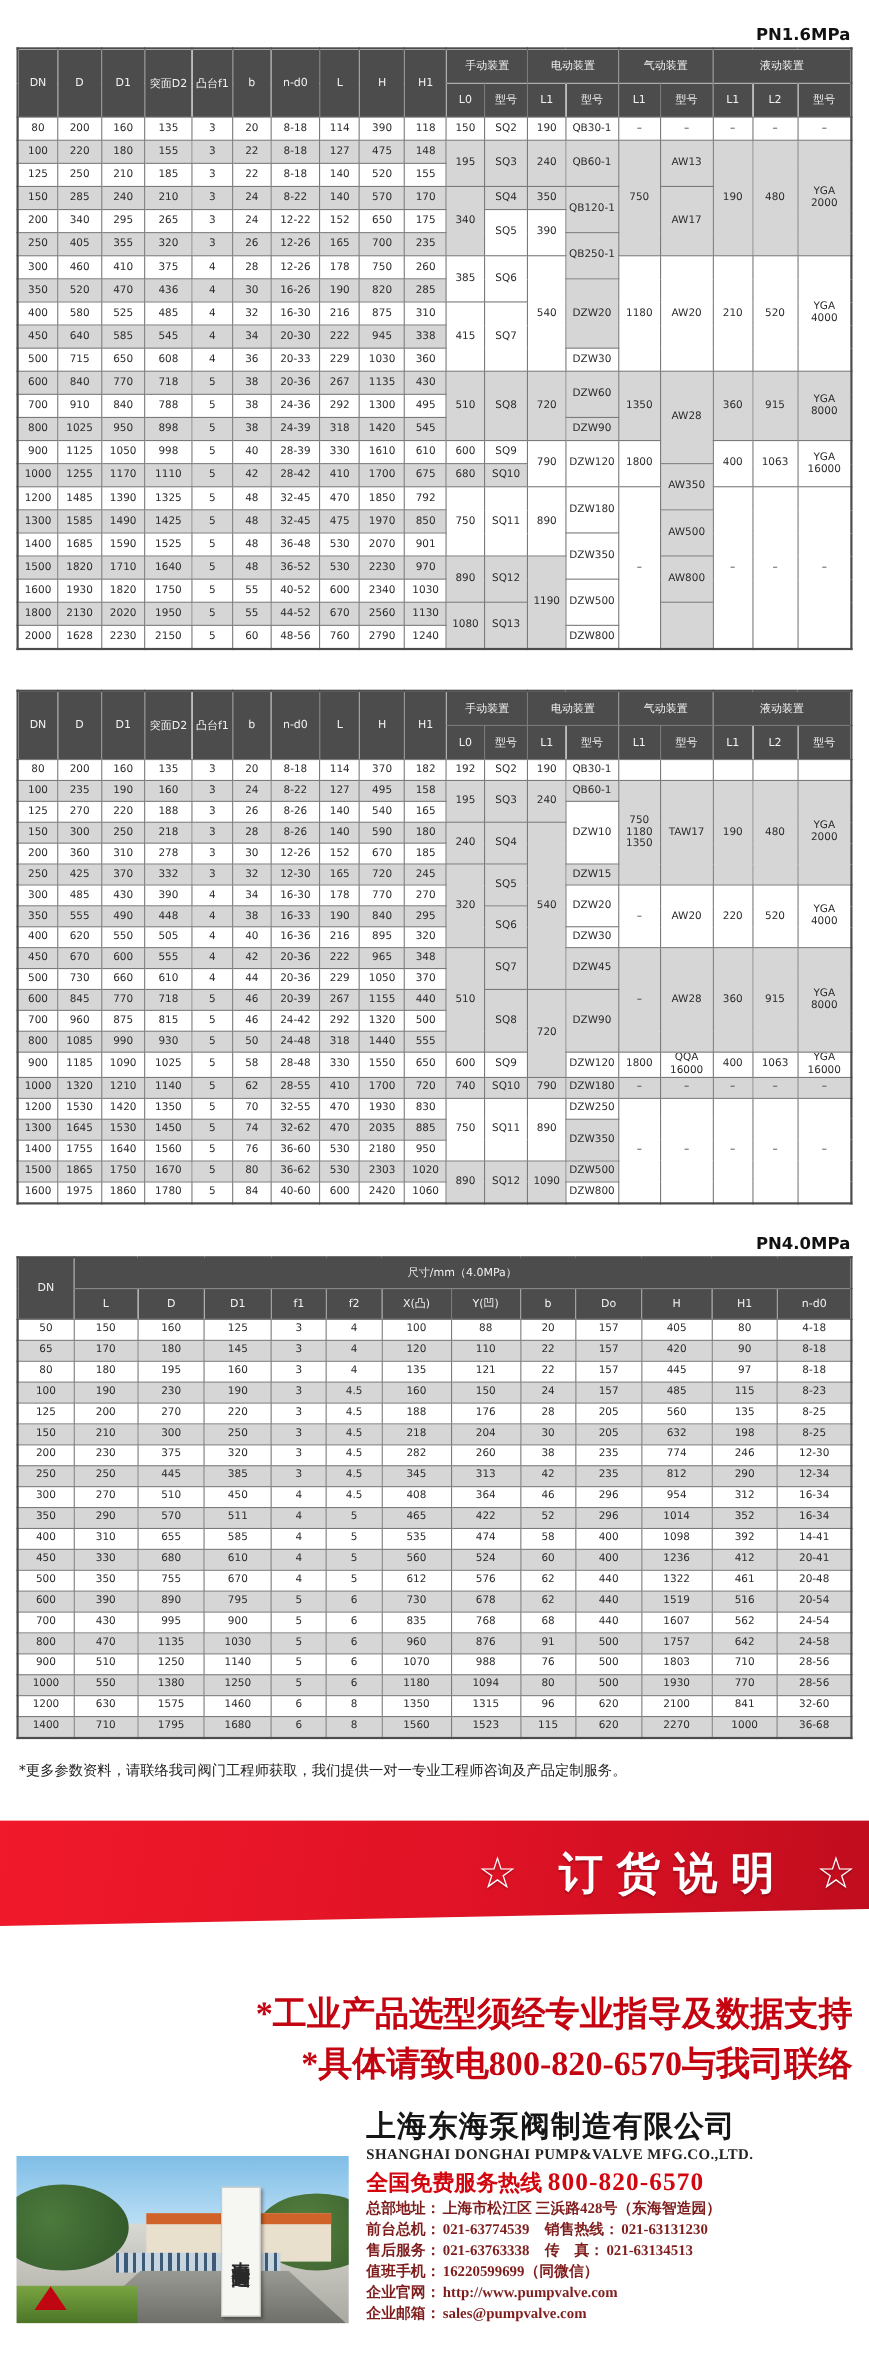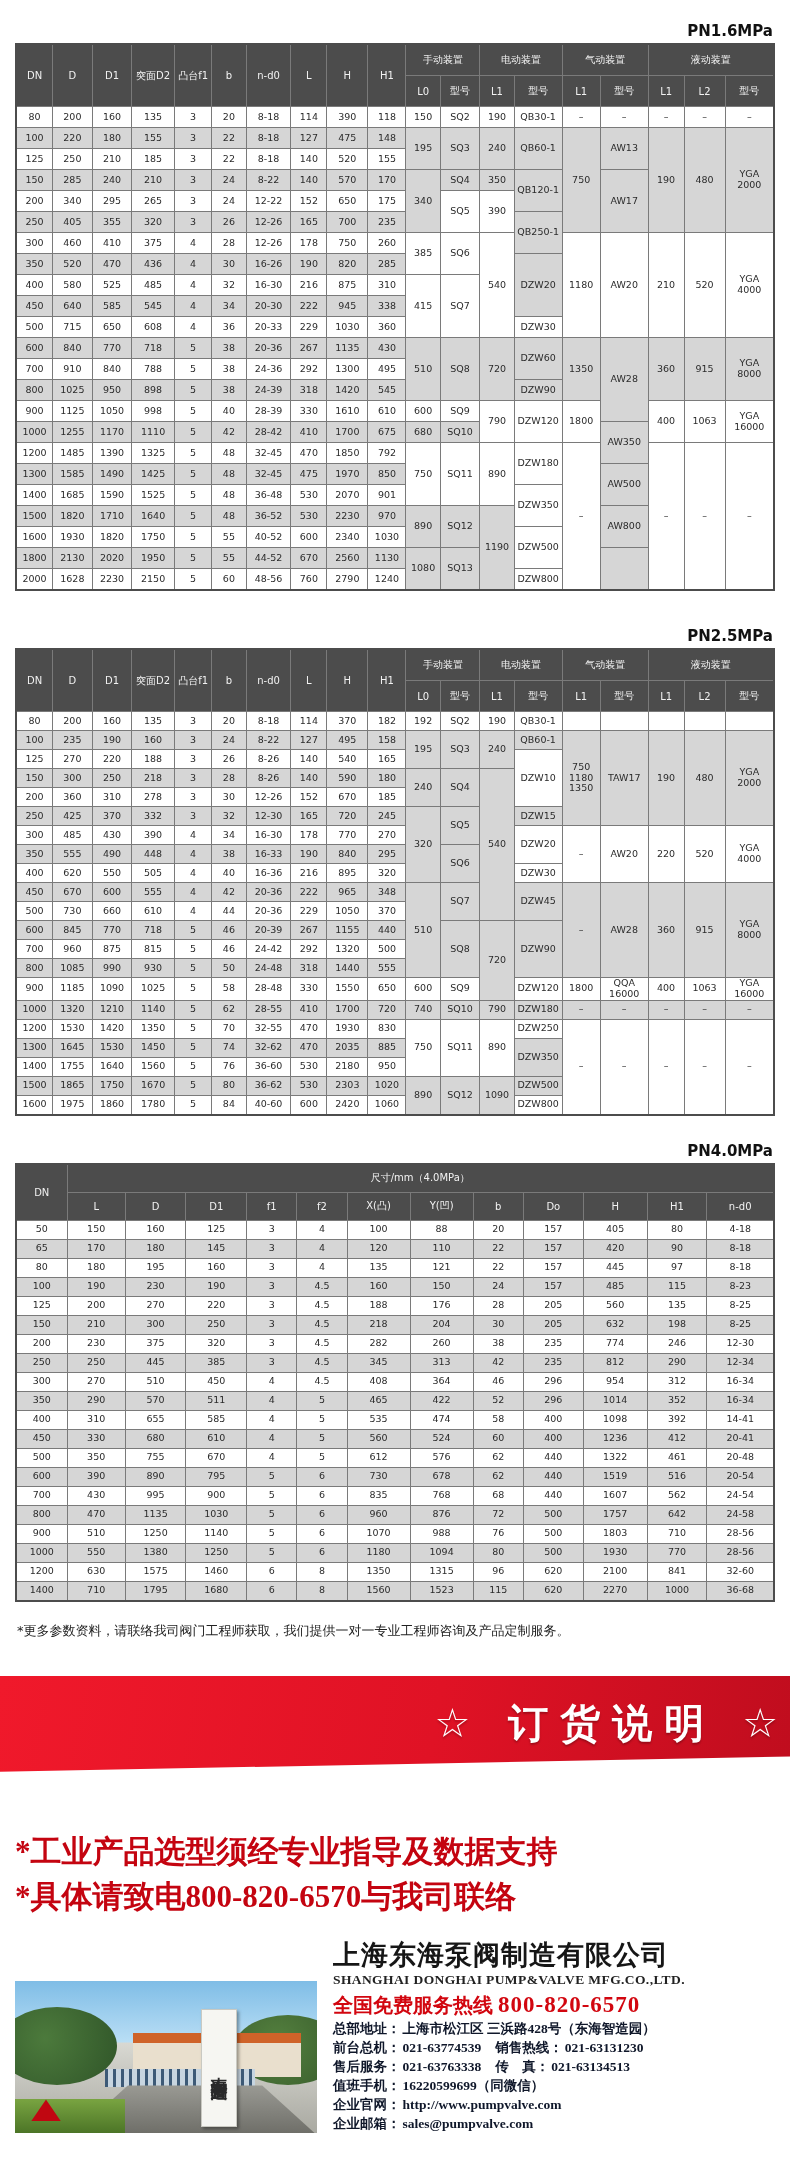--- a/index.html
+++ b/index.html
@@ -20,21 +20,21 @@
   .spec td.m{background:#fff}
   .sec2{margin-top:36px}
   .sec3{margin-top:26px}
   .note{font-size:13px;color:#222;margin:20px 0 0 2px}
   .banner{margin-top:36px;margin-left:-15px;width:790px;height:96px;
       background:linear-gradient(100deg,#f0192b 0%,#e01225 55%,#c00d1e 100%);
       clip-path:polygon(0 0,100% 0,100% 84%,0 100%);
       display:flex;align-items:center;justify-content:flex-end}
   .banner span{color:#fff;font-size:40px;font-weight:bold;letter-spacing:12px;
       text-shadow:0 2px 2px rgba(0,0,0,.25);padding-left:12px}
-  .notices{margin-top:58px;text-align:left}
+  .notices{margin-top:58px;text-align:right}
   .notice{font-family:"Liberation Serif","DejaVu Serif",serif;font-weight:900;
       font-size:31px;color:#c40410;line-height:1.45}
   .footer{display:flex;gap:16px;margin-top:18px;align-items:flex-end}
   .photo{position:relative;width:302px;height:152px;flex:0 0 auto;overflow:hidden;
       background:linear-gradient(#7fbde6 0%,#b9def5 40%,#d8d8d2 41%,#a9a9a1 100%)}
   .p-trees{position:absolute;left:-18px;top:26px;width:120px;height:78px;border-radius:50%;
       background:radial-gradient(circle at 40% 40%,#4c7a3c,#2f5428)}
   .p-trees2{position:absolute;right:-26px;top:34px;width:110px;height:70px;border-radius:50%;
       background:radial-gradient(circle at 40% 40%,#55813f,#35592a)}
   .p-building{position:absolute;left:118px;top:52px;width:168px;height:34px;background:#e9dfcd;
@@ -52,21 +52,21 @@
   .p-logo{position:absolute;left:16px;bottom:12px;width:30px;height:22px;background:#c00711;
       clip-path:polygon(50% 0,100% 100%,0 100%)}
   .finfo{flex:1;padding-top:2px}
   .cname{font-size:27px;font-weight:bold;color:#161616;letter-spacing:1px;line-height:1.1}
   .cen{font-family:"Liberation Serif","DejaVu Serif",serif;font-size:13.5px;font-weight:bold;
       color:#222;margin-top:3px;letter-spacing:.4px}
   .hotline{font-family:"Liberation Serif","DejaVu Serif",serif;font-weight:bold;color:#d2060f;
       font-size:20px;margin-top:4px}
   .hotline .hnum{font-size:23px;letter-spacing:1px}
   .fline{font-family:"Liberation Serif","DejaVu Serif",serif;font-size:13.5px;font-weight:bold;
-      color:#0f172a;line-height:19px}
+      color:#7f1d1d;line-height:19px}
   .fline .flabel{margin-right:2px}
   .fline .l2{margin-left:14px}
 </style>
 </head>
 <body>
 
 <div class="page">
 
   <div class="tsec">
     <div class="ttitle">PN1.6MPa</div>
@@ -478,21 +478,20 @@
             <td>760</td>
             <td>2790</td>
             <td>1240</td>
             <td>DZW800</td>
           </tr>
         </tbody>
       </table>
   </div>
 
   <div class="tsec sec2">
-    <div class="ttitle">PN2.5MPa</div>
     <table class="spec t2">
         <colgroup>
           <col style="width: 4.8%;">
           <col style="width: 5.2%;">
           <col style="width: 5.2%;">
           <col style="width: 5.6%;">
           <col style="width: 4.9%;">
           <col style="width: 4.5%;">
           <col style="width: 5.9%;">
           <col style="width: 4.7%;">
@@ -1143,21 +1142,21 @@
           </tr>
           <tr>
             <td>800</td>
             <td>470</td>
             <td>1135</td>
             <td>1030</td>
             <td>5</td>
             <td>6</td>
             <td>960</td>
             <td>876</td>
-            <td>72</td>
+            <td>91</td>
             <td>500</td>
             <td>1757</td>
             <td>642</td>
             <td>24-58</td>
           </tr>
           <tr>
             <td>900</td>
             <td>510</td>
             <td>1250</td>
             <td>1140</td>

